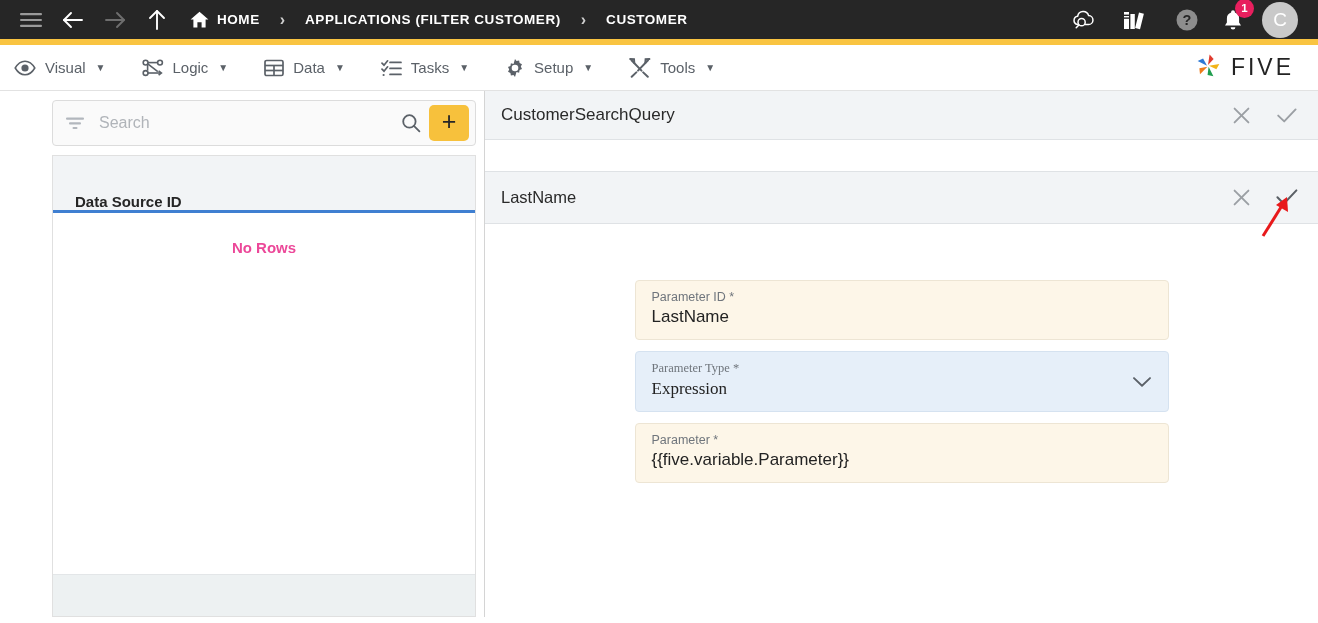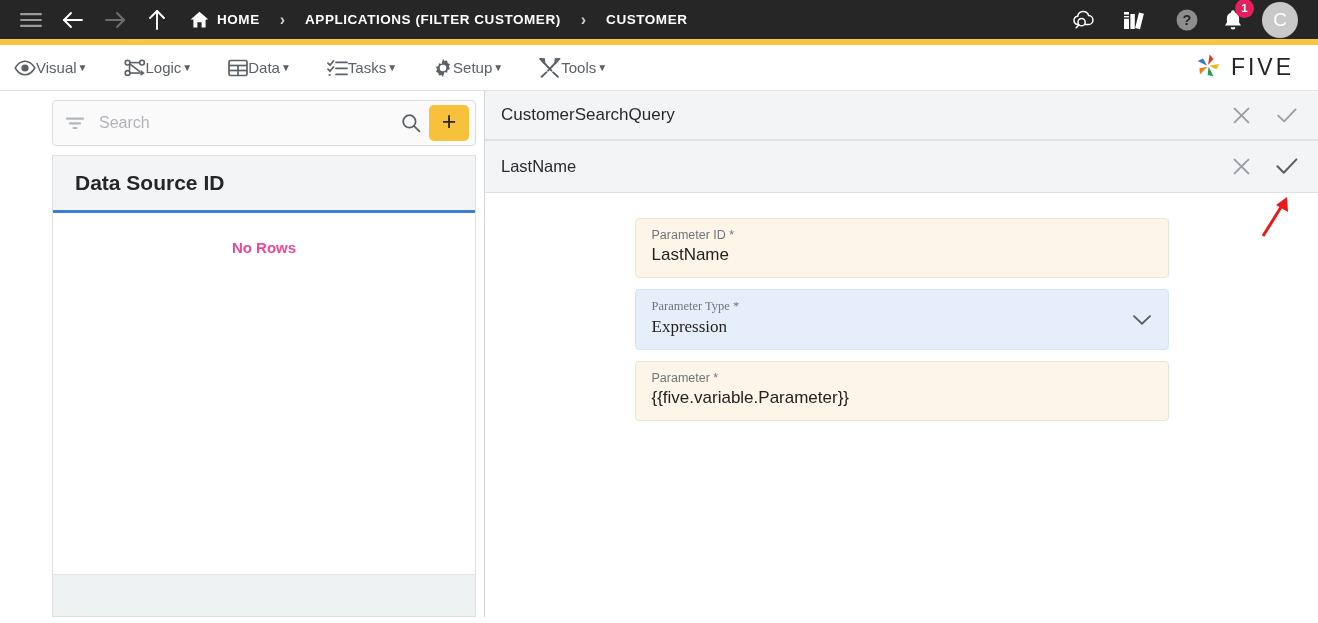--- a/index.html
+++ b/index.html
@@ -61,21 +61,21 @@
   
   .menubar {
     height: 46px; width: 100%;
     background: #ffffff;
     display: flex; align-items: center;
     padding: 0 14px;
     border-bottom: 1px solid #e2e2e2;
     position: relative;
   }
   .menu-item {
-    display: flex; align-items: center; 
+    display: flex; align-items: center; gap: 9px;
     margin-right: 36px;
     color: #5b6168; font-size: 15px;
     cursor: pointer;
   }
   .menu-item .mi-ico { display: flex; align-items: center; color: #5b6168; }
   .caret { font-size: 10px; color: #5b6168; margin-left: 1px; }
   .brand {
     margin-left: auto; display: flex; align-items: center; gap: 8px;
     padding-right: 10px;
   }
@@ -123,36 +123,36 @@
   .grid-card {
     margin: 9px 8px 0 8px;
     border: 1px solid #e0e0e0;
     flex: 1;
     display: flex; flex-direction: column;
     min-height: 0;
     background: #fff;
   }
   .grid-head {
     height: 57px; background: #f2f4f6;
-    display: flex; align-items: center;
+    display: flex; align-items: flex-end;
     padding: 0 22px;
     border-bottom: 3px solid #3f7fd1;
-    font-size: 21px; font-weight: bold; color: #262626;
+    font-size: 15px; font-weight: bold; color: #262626;
   }
   .grid-body {
     flex: 1; background: #ffffff;
     display: flex; justify-content: center;
     padding-top: 26px;
     min-height: 0;
   }
   .no-rows { color: #ec4899; font-size: 15px; font-weight: bold; }
   .grid-foot { height: 42px; background: #edf1f2; border-top: 1px solid #e3e6e8; }
 
   
-  .right { flex: 1; display: flex; flex-direction: column; background: #ffffff; min-width: 0; position: relative; }
+  .right { flex: 1; display: flex; flex-direction: column; background: #ffffff; min-width: 0; position: relative; gap: 31px; }
 
   .panel-header {
     height: 49px; flex: 0 0 49px;
     background: #f2f4f6;
     border-bottom: 1px solid #dfe2e5;
     display: flex; align-items: center;
     padding: 0 14px 0 16px;
   }
   .panel-header.sub {
     height: 53px; flex: 0 0 53px;

